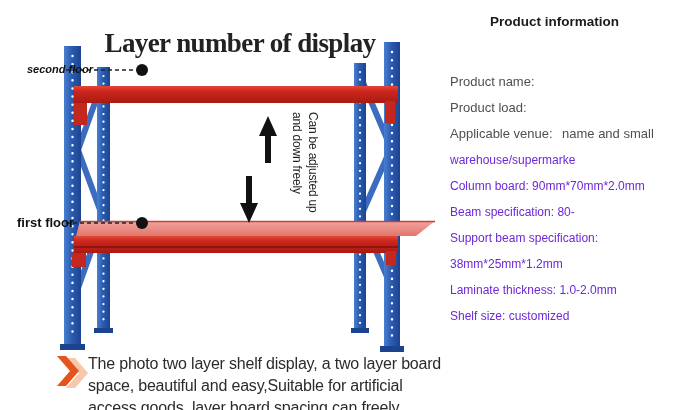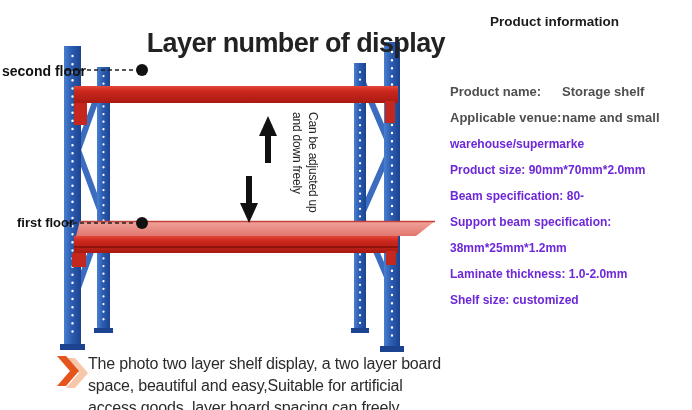--- a/index.html
+++ b/index.html
@@ -4,48 +4,48 @@
 <style>
   * { margin:0; padding:0; box-sizing:border-box; }
   html,body { background:#fff; }
   body { font-family:"Liberation Sans", sans-serif; }
   .page { position:relative; width:692px; height:410px; background:#fff; overflow:hidden; }
 
   
   .diagram { position:absolute; left:0; top:0; width:445px; height:410px; }
   .diagram-title {
     position:absolute; left:35px; top:28px; width:410px;
-    text-align:right; font-size:27px; font-weight:bold;
-    letter-spacing:-0.6px; color:#222;
+    text-align:center; font-size:27px; font-weight:bold;
+    letter-spacing:-0.6px; color:#222;font-family:Liberation Serif, serif;
   }
   .floor-label {
     position:absolute; font-weight:bold; color:#111; white-space:nowrap;
   }
-  .floor-label.second { left:2px; top:63px; font-size:14px; }
+  .floor-label.second { left:27px; top:63px; font-size:11px;font-style:italic; }
   .floor-label.first  { left:17px; top:215px; font-size:13px; }
 
   .adjust-note {
     position:absolute; left:289px; top:112px; height:132px;
     writing-mode:vertical-rl; font-size:12px; line-height:16px;
     color:#1e1e1e; letter-spacing:-0.2px; white-space:nowrap;
   }
   .adjust-note div { display:block; }
 
   .shelf-svg { position:absolute; left:0; top:0; }
 
   .caption {
     position:absolute; left:88px; top:353px; width:356px;
     font-size:16px; line-height:1.36; color:#2b2b2b; letter-spacing:-0.2px;
   }
   .chevron-wrap { position:absolute; left:56px; top:356px; width:36px; height:36px; }
 
   
   .product-info { position:absolute; left:450px; top:14px; width:240px; }
   .pi-heading { font-size:13.5px; font-weight:bold; color:#1b1b1b;padding-left:40px; }
-  .pi-rows { margin-top:50px;font-weight:bold; }
+  .pi-rows { margin-top:40px; }
   .pi-row { display:flex; font-size:13px; line-height:26px; color:#4f4f4f; }
   .pi-label { width:112px; flex-shrink:0; }
   .pi-value { flex:1; }
   .pi-text { font-size:12px; line-height:26px; color:#6d28d9; }
 </style>
 </head>
 <body>
 
 <div class="page">
 
@@ -127,30 +127,30 @@
 
     <div class="caption">The photo two layer shelf display, a two layer board space, beautiful and easy,Suitable for artificial access goods, layer board spacing can freely adjust up and down according to need.</div>
   </div>
 
   <div class="product-info">
     <div class="pi-heading">Product information</div>
 
     <div class="pi-rows">
       <div class="pi-row">
         <span class="pi-label">Product name:</span>
-        <span class="pi-value">Storage shelf</span>
       </div>
       <div class="pi-row">
+        <span class="pi-label">Product load:</span>
       </div>
       <div class="pi-row">
         <span class="pi-label">Applicable venue:</span>
         <span class="pi-value">name and small</span>
       </div>
       <div class="pi-text">warehouse/supermarke</div>
-      <div class="pi-text">Product size:  90mm*70mm*2.0mm</div>
+      <div class="pi-text">Column board:  90mm*70mm*2.0mm</div>
       <div class="pi-text">Beam specification: 80-</div>
       <div class="pi-text">Support beam specification:</div>
       <div class="pi-text">38mm*25mm*1.2mm</div>
       <div class="pi-text">Laminate thickness: 1.0-2.0mm</div>
       <div class="pi-text">Shelf size: customized</div>
     </div>
   </div>
 
 </div>
 

